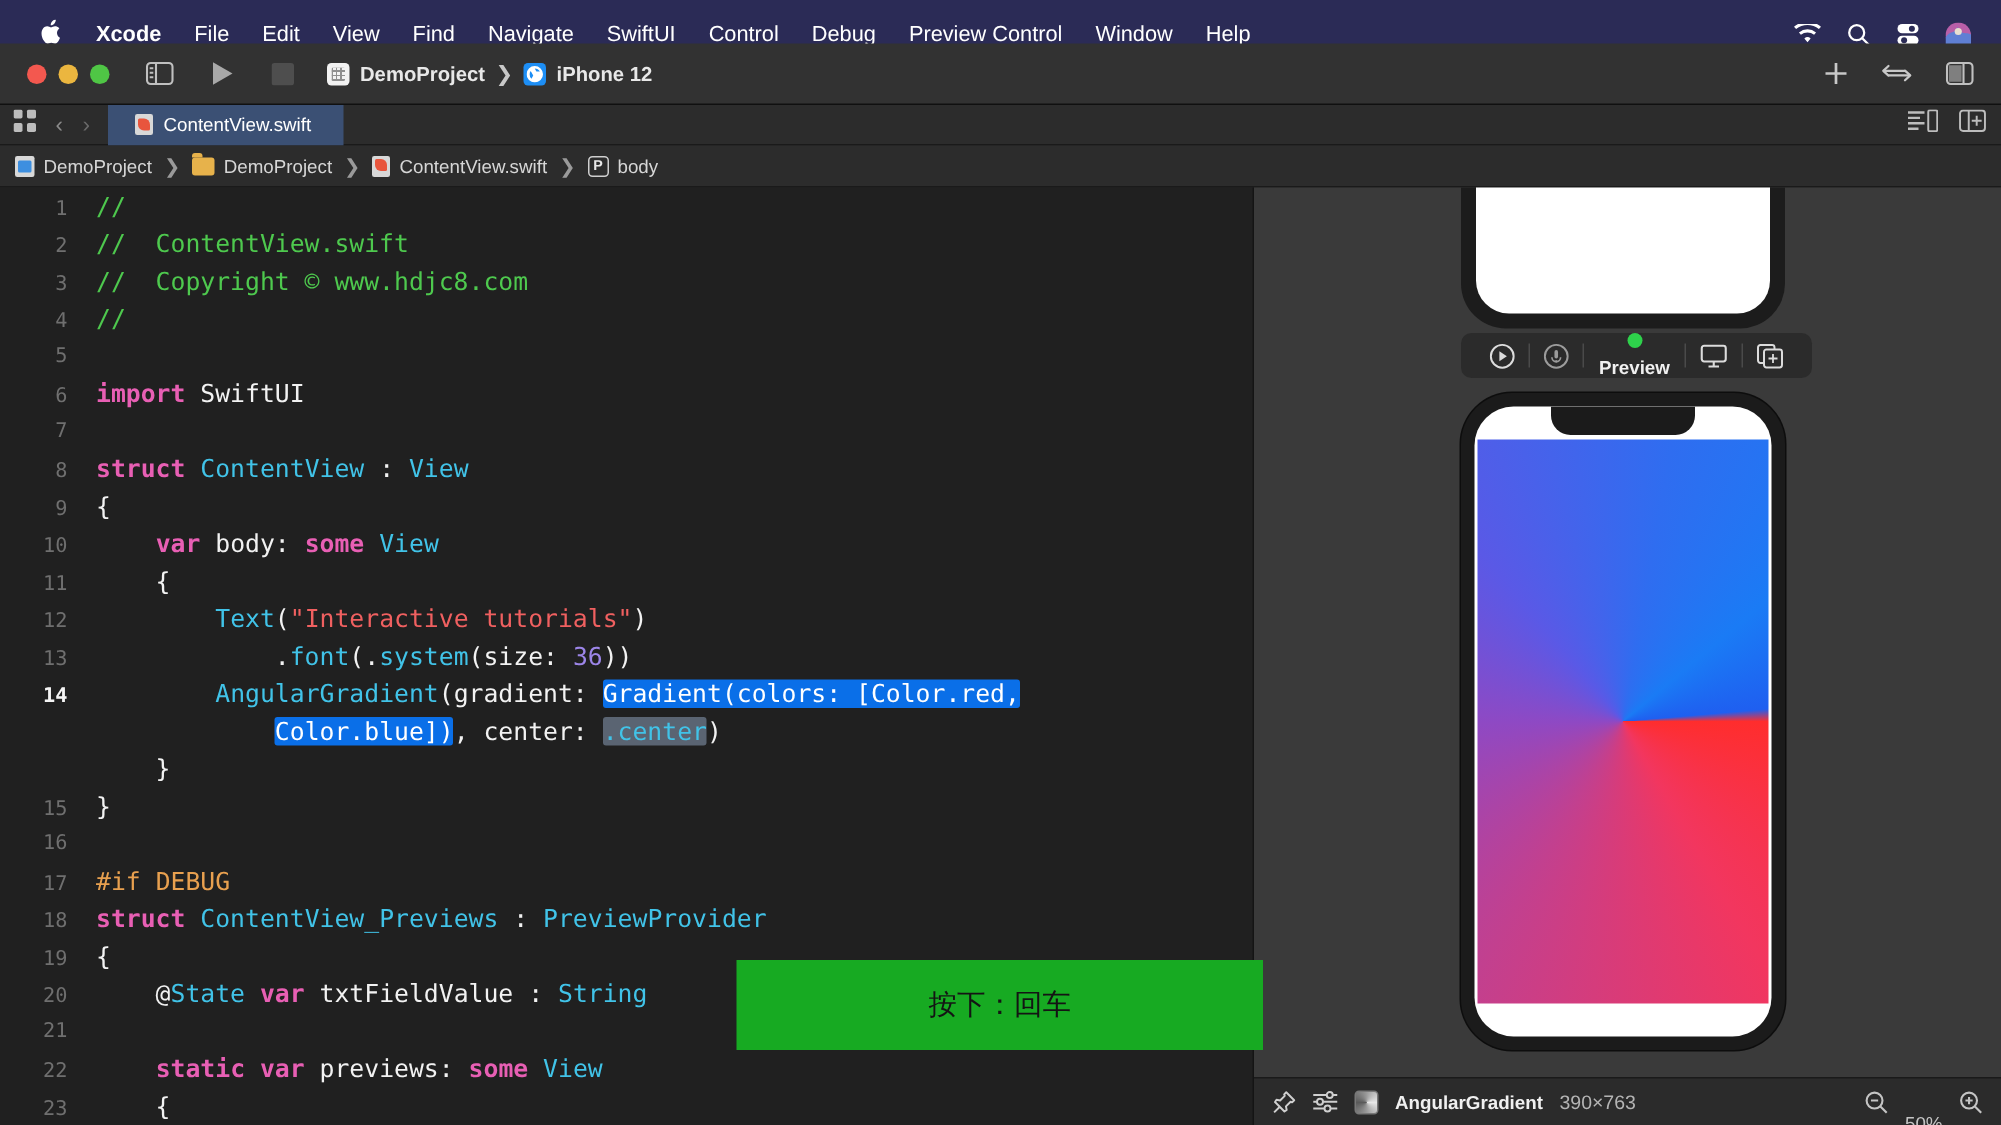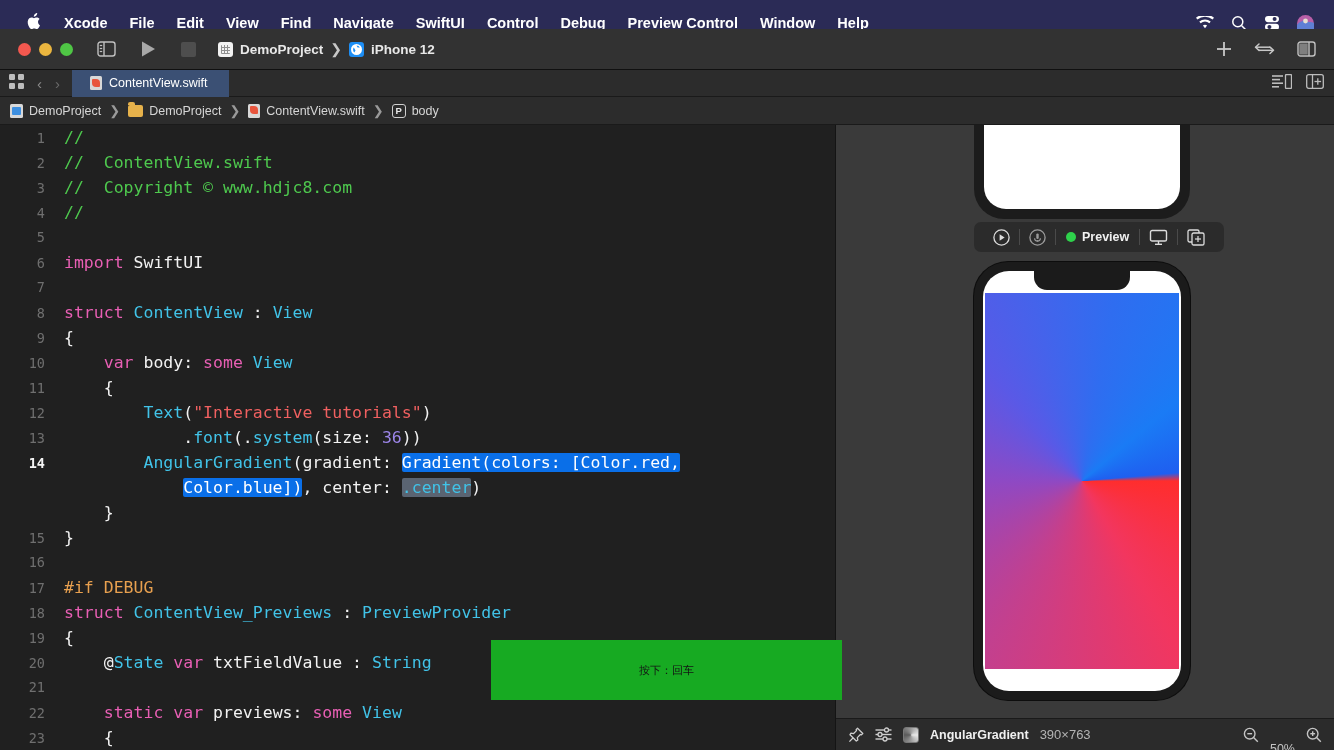--- a/index.html
+++ b/index.html
@@ -11,21 +11,21 @@
   }
   #app { position: relative; width: 1334px; height: 750px; }
 
   
   .menubar {
     position: absolute; top: 0; left: 0; width: 1334px; height: 46px;
     background: #2b2b56; display: flex; align-items: center;
     padding: 0 12px; color: #fff; font-size: 14.5px;
   }
   .menubar .apple { font-size: 17px; margin: 0 12px 0 14px; line-height: 1; }
-  .menu-item { padding: 0 11px; white-space: nowrap; cursor: default; font-weight: bold; }
+  .menu-item { padding: 0 11px; white-space: nowrap; cursor: default; }
   .menu-item.bold { font-weight: bold; }
   .menubar-right { margin-left: auto; display: flex; align-items: center; gap: 17px; padding-right: 8px; }
   .mb-icon { display: inline-flex; align-items: center; justify-content: center; }
 
   
   .toolbar {
     position: absolute; top: 29px; left: 0; width: 1334px; height: 41px;
     background: #323232; display: flex; align-items: center; padding: 0 12px;
     border-bottom: 1px solid #101010;
   }
@@ -105,34 +105,34 @@
   .crow { display: flex; height: 25px; align-items: baseline; position: relative; }
   .gut {
     width: 58px; min-width: 58px; text-align: right; padding-right: 13px;
     color: #6f6f6f; font-size: 13.5px; font-family: "DejaVu Sans Mono", monospace;
     line-height: 25px; user-select: none;
   }
   .gut.cur { color: #f5f5f5; font-weight: bold; }
   .ctext { padding-left: 6px; color: #f2f2f2; line-height: 25px; }
 
   .cm  { color: #4ec94e; }      
-  .kw  { color: #e85fb4; }      
+  .kw  { color: #e85fb4; font-weight: bold; }      
   .ty  { color: #41c3e8; }      
   .str { color: #f06060; }      
   .num { color: #9c85e8; }      
   .pre { color: #e8a04f; }      
   .pl  { color: #f2f2f2; }      
   .selb { background: #0a6fe8; color: #ffffff; border-radius: 2px; }
   .selg { background: #5a6472; border-radius: 2px; }
 
   
   .green-tip {
     position: absolute; left: 491px; top: 640px; width: 351px; height: 60px;
     background: #17aa22; display: flex; align-items: center; justify-content: center;
-    color: #141414; font-size: 11px; z-index: 40;
+    color: #141414; font-size: 19px; z-index: 40;
     font-family: "DejaVu Sans", sans-serif;
   }
 
   
   .canvas {
     position: absolute; top: 125px; left: 836px; width: 498px; height: 625px;
     background: #3a3a3a; overflow: hidden;
   }
   .device-top {
     position: absolute; left: 138px; top: -86px; width: 216px; height: 180px;
@@ -141,21 +141,21 @@
   .device-top .screen { width: 100%; height: 100%; background: #fff; border-radius: 22px; }
 
   .prev-toolbar {
     position: absolute; left: 138px; top: 97px; height: 30px;
     background: #2b2b2b; border-radius: 7px; display: flex; align-items: center;
     padding: 0 10px; gap: 0;
   }
   .pt-btn { display: flex; align-items: center; justify-content: center; padding: 0 9px; color: #dcdcdc; }
   .pt-div { width: 1px; height: 16px; background: #4a4a4a; }
   .pt-label { display: flex; align-items: center; gap: 6px; padding: 0 10px;
-    color: #f0f0f0; font-size: 12.5px; font-weight: bold; }
+    color: #f0f0f0; font-size: 12.5px; font-weight: bold; flex-direction: column; }
   .green-dot { width: 10px; height: 10px; border-radius: 50%; background: #2ed14b; }
 
   .device {
     position: absolute; left: 138px; top: 137px; width: 216px; height: 438px;
     background: #1b1b1b; border-radius: 34px; padding: 9px;
     box-shadow: 0 0 0 1px #0d0d0d;
   }
   .device .screen {
     width: 100%; height: 100%; border-radius: 26px; background: #fff;
     overflow: hidden; position: relative;

